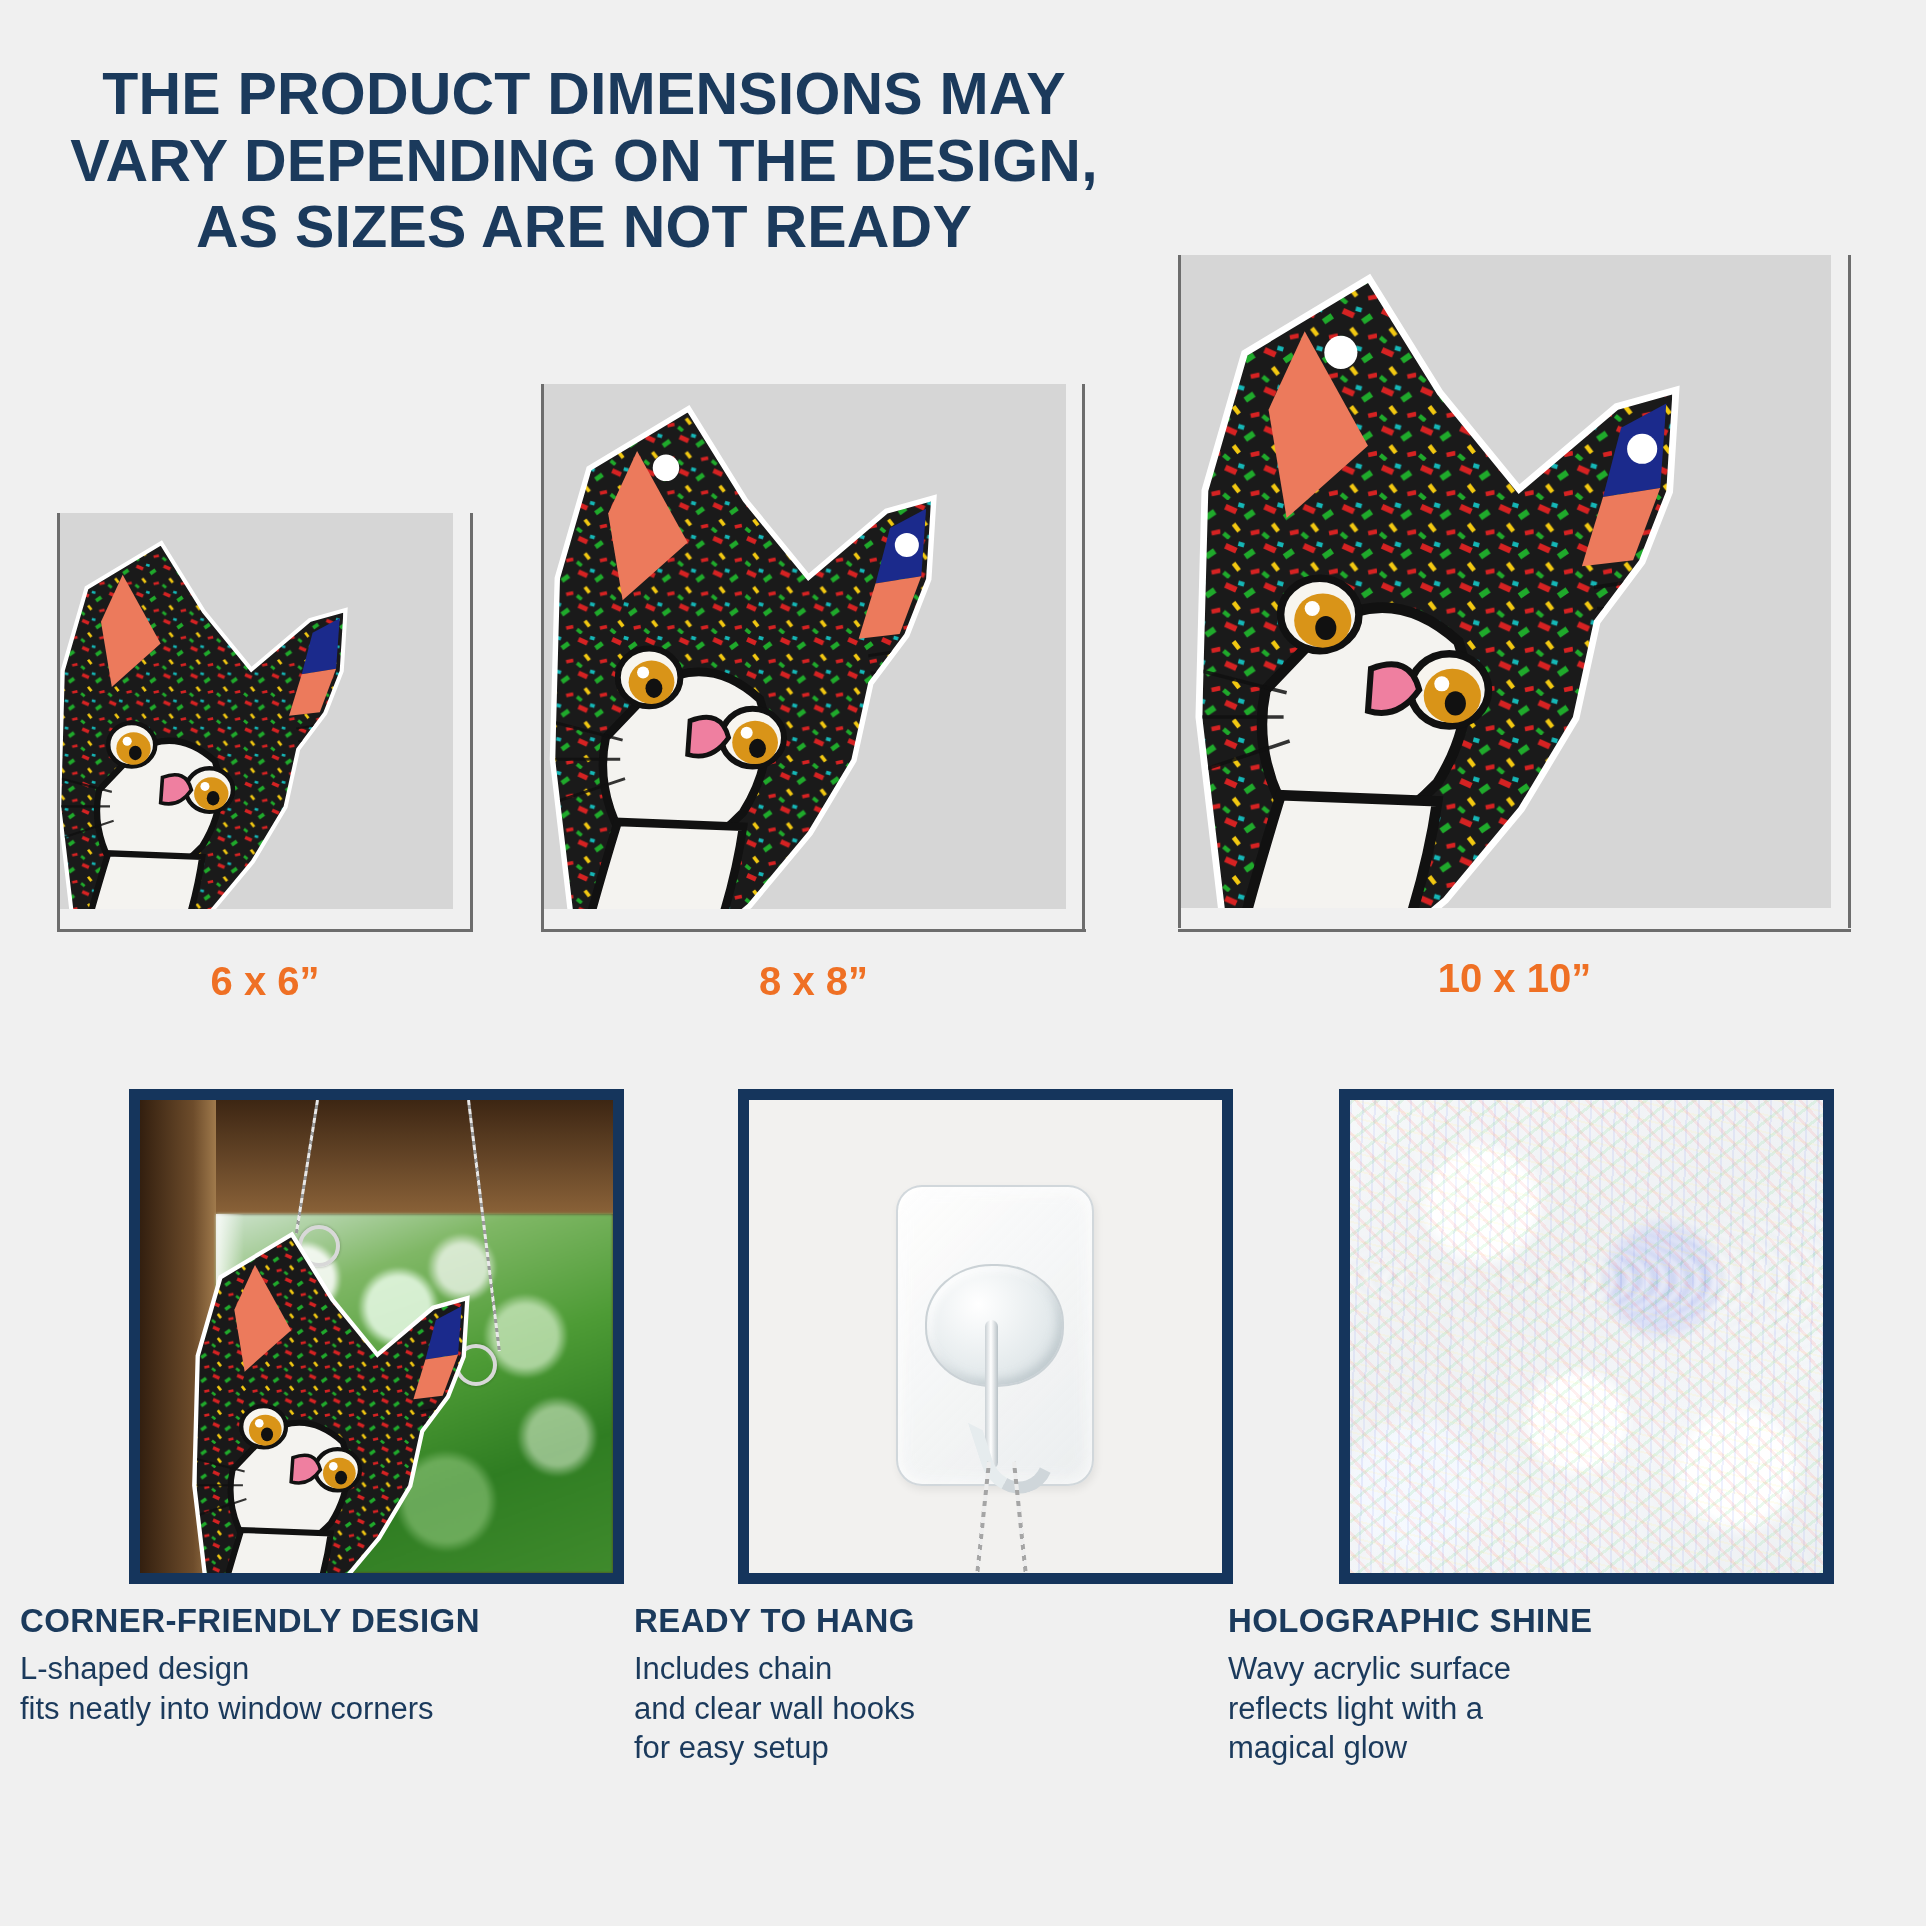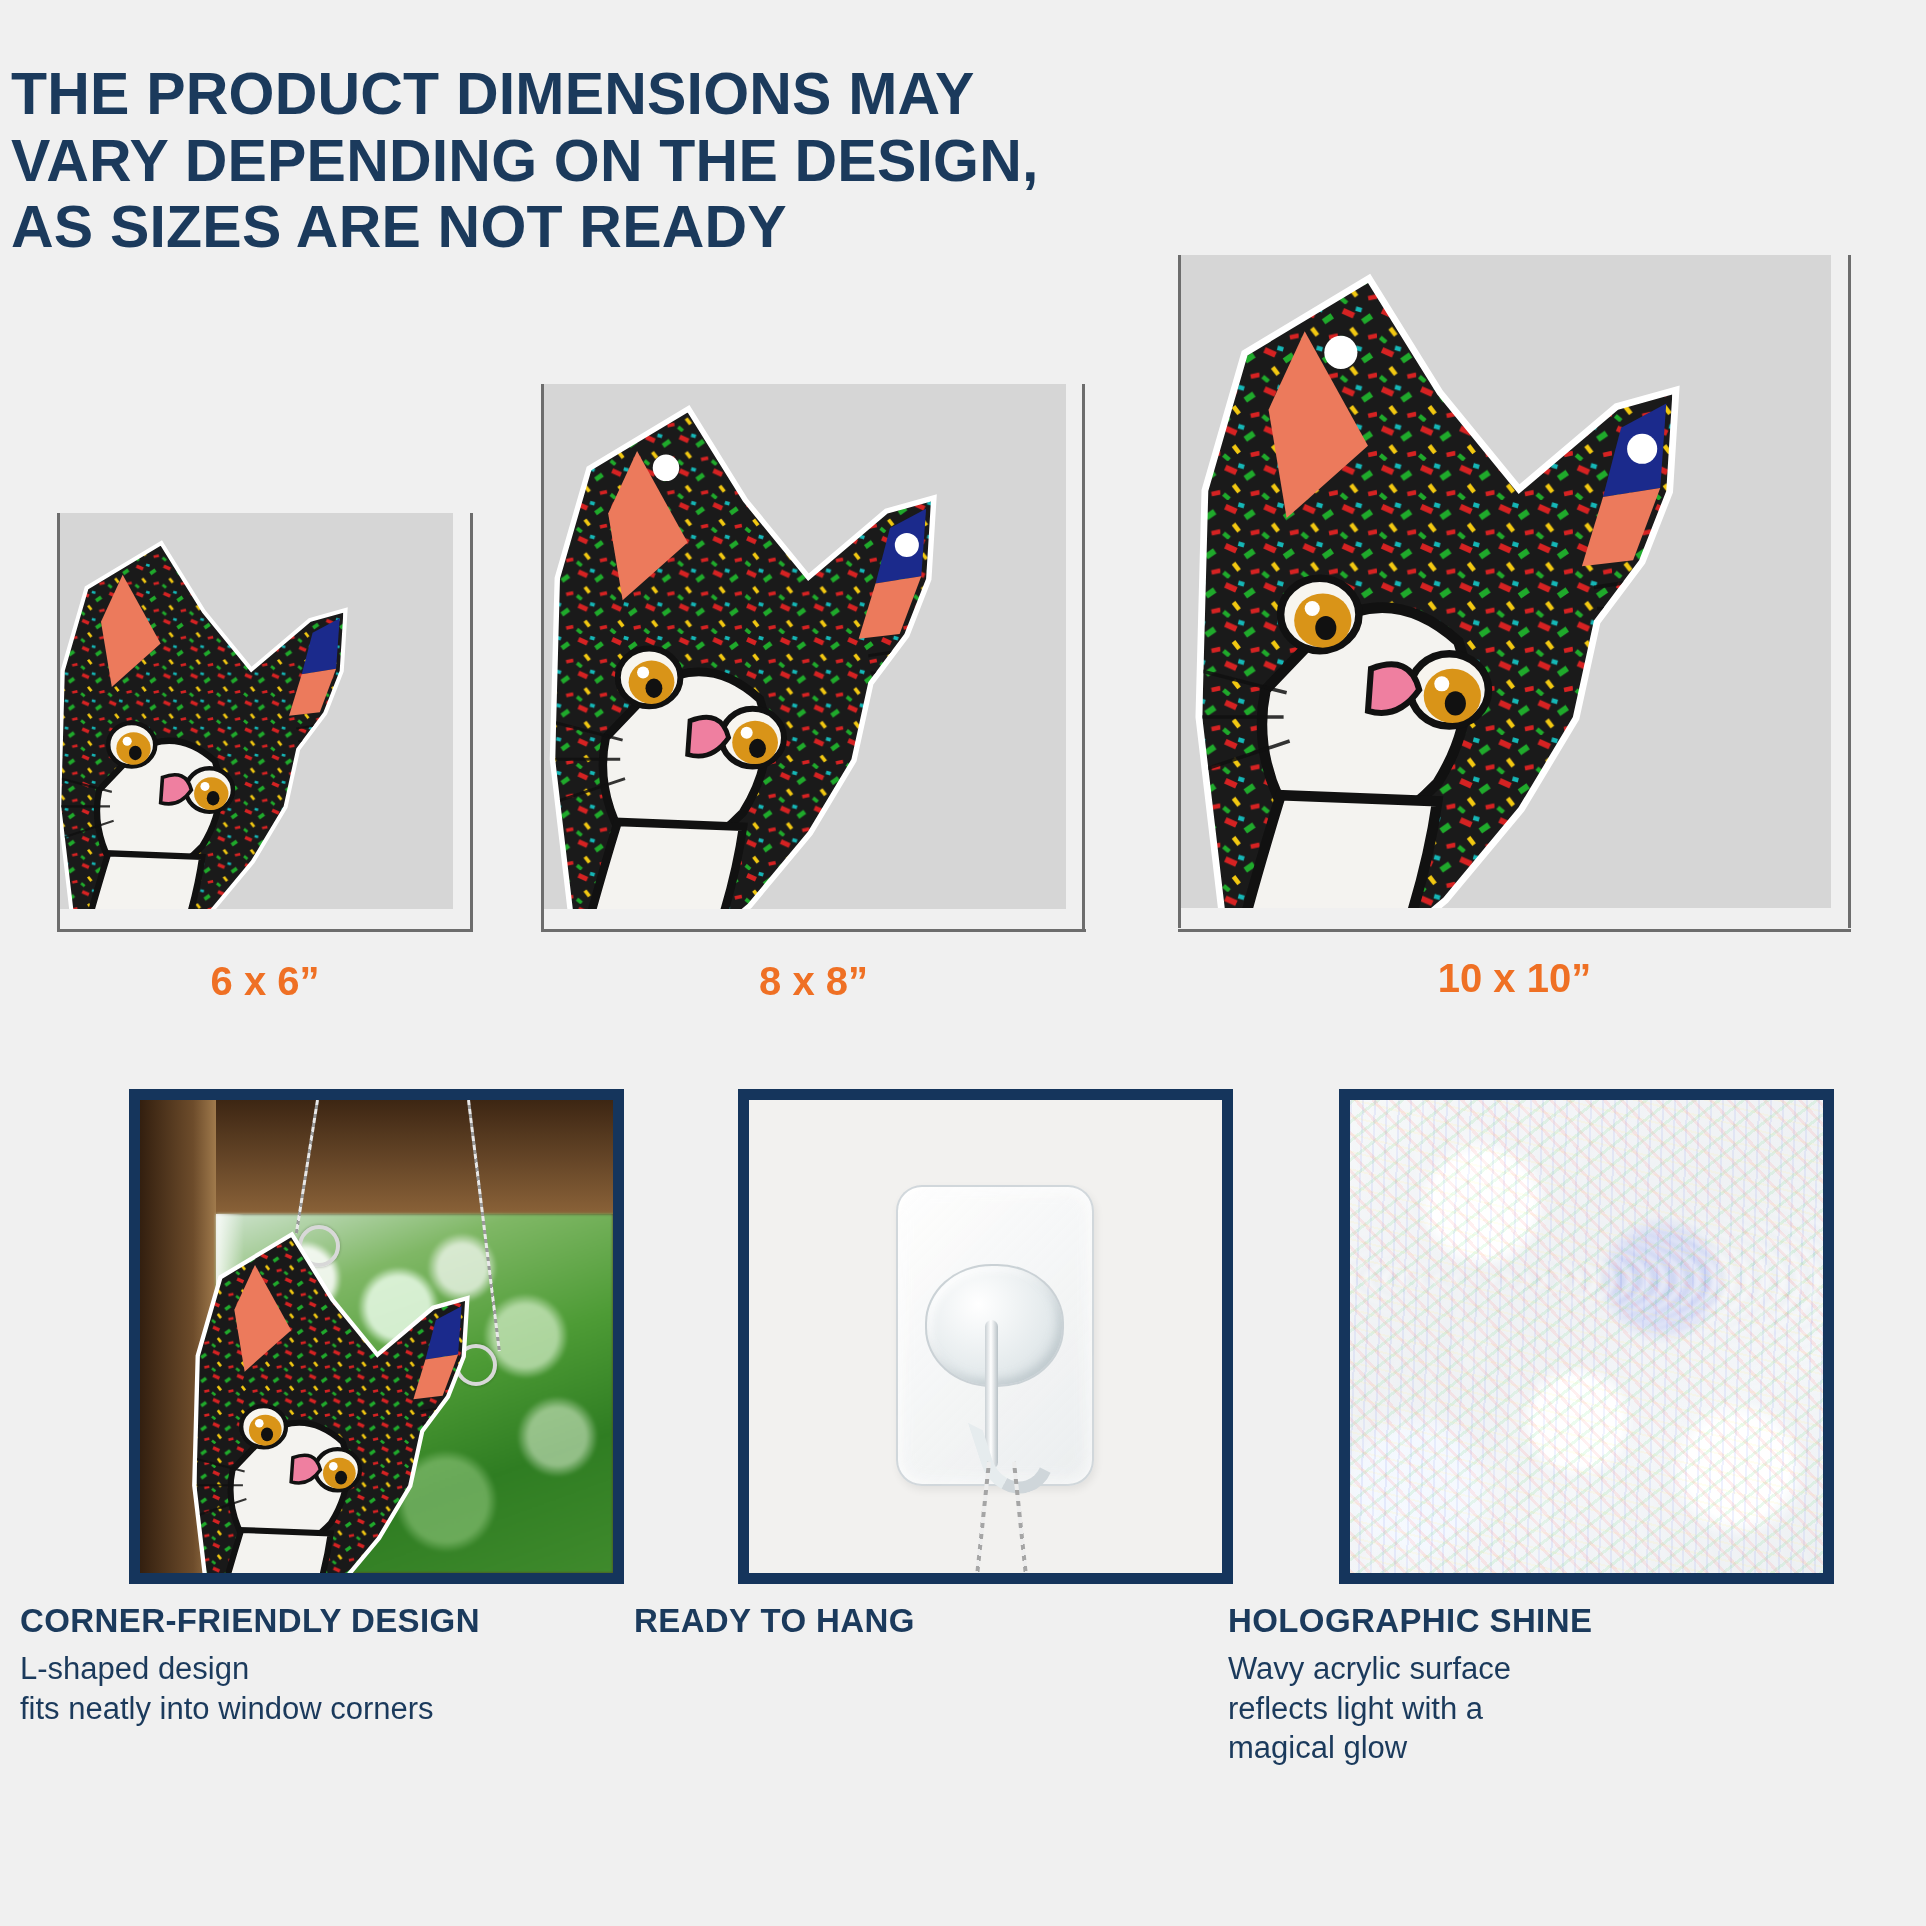--- a/index.html
+++ b/index.html
@@ -7,21 +7,22 @@
     width:1927px;height:1927px;
     background:#f0f0f0;
     font-family:"Liberation Sans", sans-serif;
     color:#1b3a5c;
     overflow:hidden;
     position:relative;
   }
 
   
   .heading{
-    position:absolute;left:11px;top:61px;width:1168px;
+    position:absolute;left:0;top:61px;width:1168px;
+    text-align:center;
     font-size:59px;line-height:1.13;
     font-weight:bold;
     letter-spacing:0.2px;
     color:#1b3a5c;
   }
   .heading .hl{display:block;white-space:nowrap;}
 
   
   .sizes{position:absolute;left:0;top:0;width:1927px;height:1000px;}
 
@@ -388,20 +389,25 @@
         <div class="hook-pad" style="left:147px;top:85px;width:194px;height:297px;"></div>
         <div class="hook-boss" style="left:176px;top:164px;width:135px;height:119px;"></div>
         <div class="hook-stem" style="left:236px;top:220px;height:149px;"></div>
         <div class="hook-curl" style="left:230px;top:309px;"></div>
         <div class="hook-chain" style="left:238px;top:362px;height:133px;transform:rotate(6deg);"></div>
         <div class="hook-chain" style="left:263px;top:362px;height:133px;transform:rotate(-6deg);"></div>
       </div>
     </div>
     <div class="cap" style="left:634px;top:513px;width:703px;">
       <div class="cap-title">READY TO HANG</div>
+      <div class="cap-body">
+        <span>Includes chain</span>
+        <span>and clear wall hooks</span>
+        <span>for easy setup</span>
+      </div>
     </div>
   </div>
 
   <div class="feature">
     <div class="photo-frame" style="left:1339px;top:0px;width:495px;height:495px;">
       <div class="photo-inner">
         <div class="holo"></div>
         <div class="holo-wave"></div>
       </div>
     </div>

